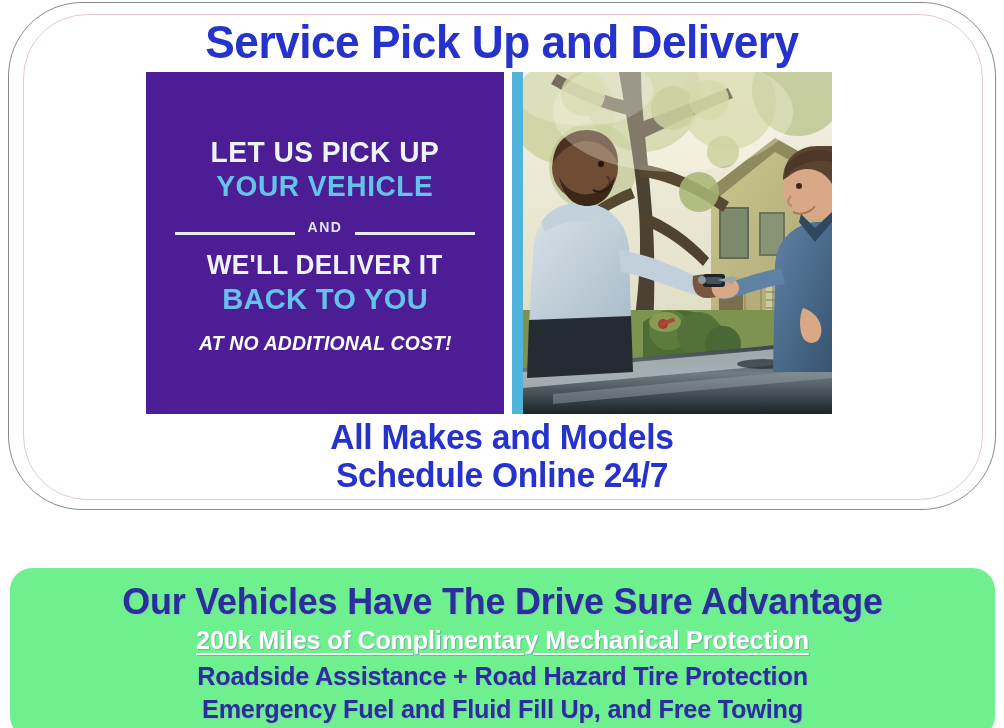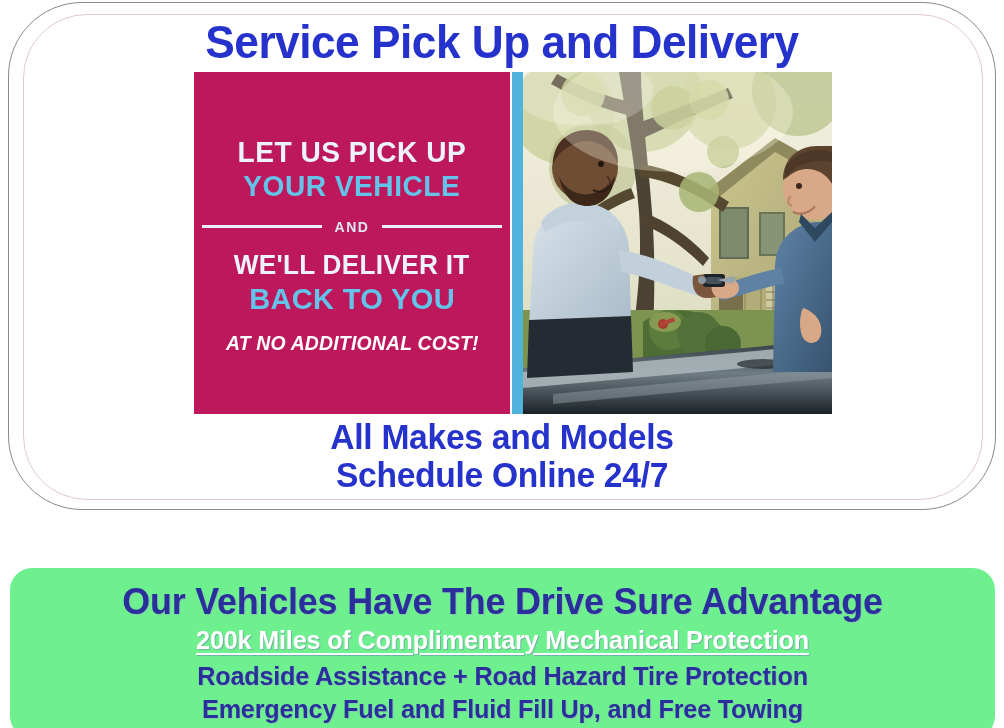--- a/index.html
+++ b/index.html
@@ -61,25 +61,24 @@
     position: absolute;
     left: 146px;
     top: 72px;
     width: 686px;
     height: 342px;
   }
   .navy-panel {
     position: absolute;
     left: 0;
     top: 0;
-    width: 316px;
+    width: 358px;
     height: 342px;
-    background: #be185d;
+    background: #4c1d95;
     overflow: hidden;
-    margin-left: 48px;
   }
   .navy-lines {
     position: absolute;
     left: 0;
     top: 0;
     width: 100%;
     height: 100%;
     display: flex;
     flex-direction: column;
     align-items: center;
@@ -103,21 +102,21 @@
   .ln-2 {
     font-size: 29px;
     line-height: 34px;
     color: #63C3E8;
     letter-spacing: 0.5px;
     transform: scaleX(0.97);
     margin-bottom: 4px;
   }
   .and-row {
     display: flex;
-    align-items: center;
+    align-items: flex-end;
     justify-content: center;
     width: 300px;
     margin: 12px 0 14px 0;
   }
   .and-rule {
     flex: 1;
     height: 3px;
     background: #e8eef6;
   }
   .and-word {

